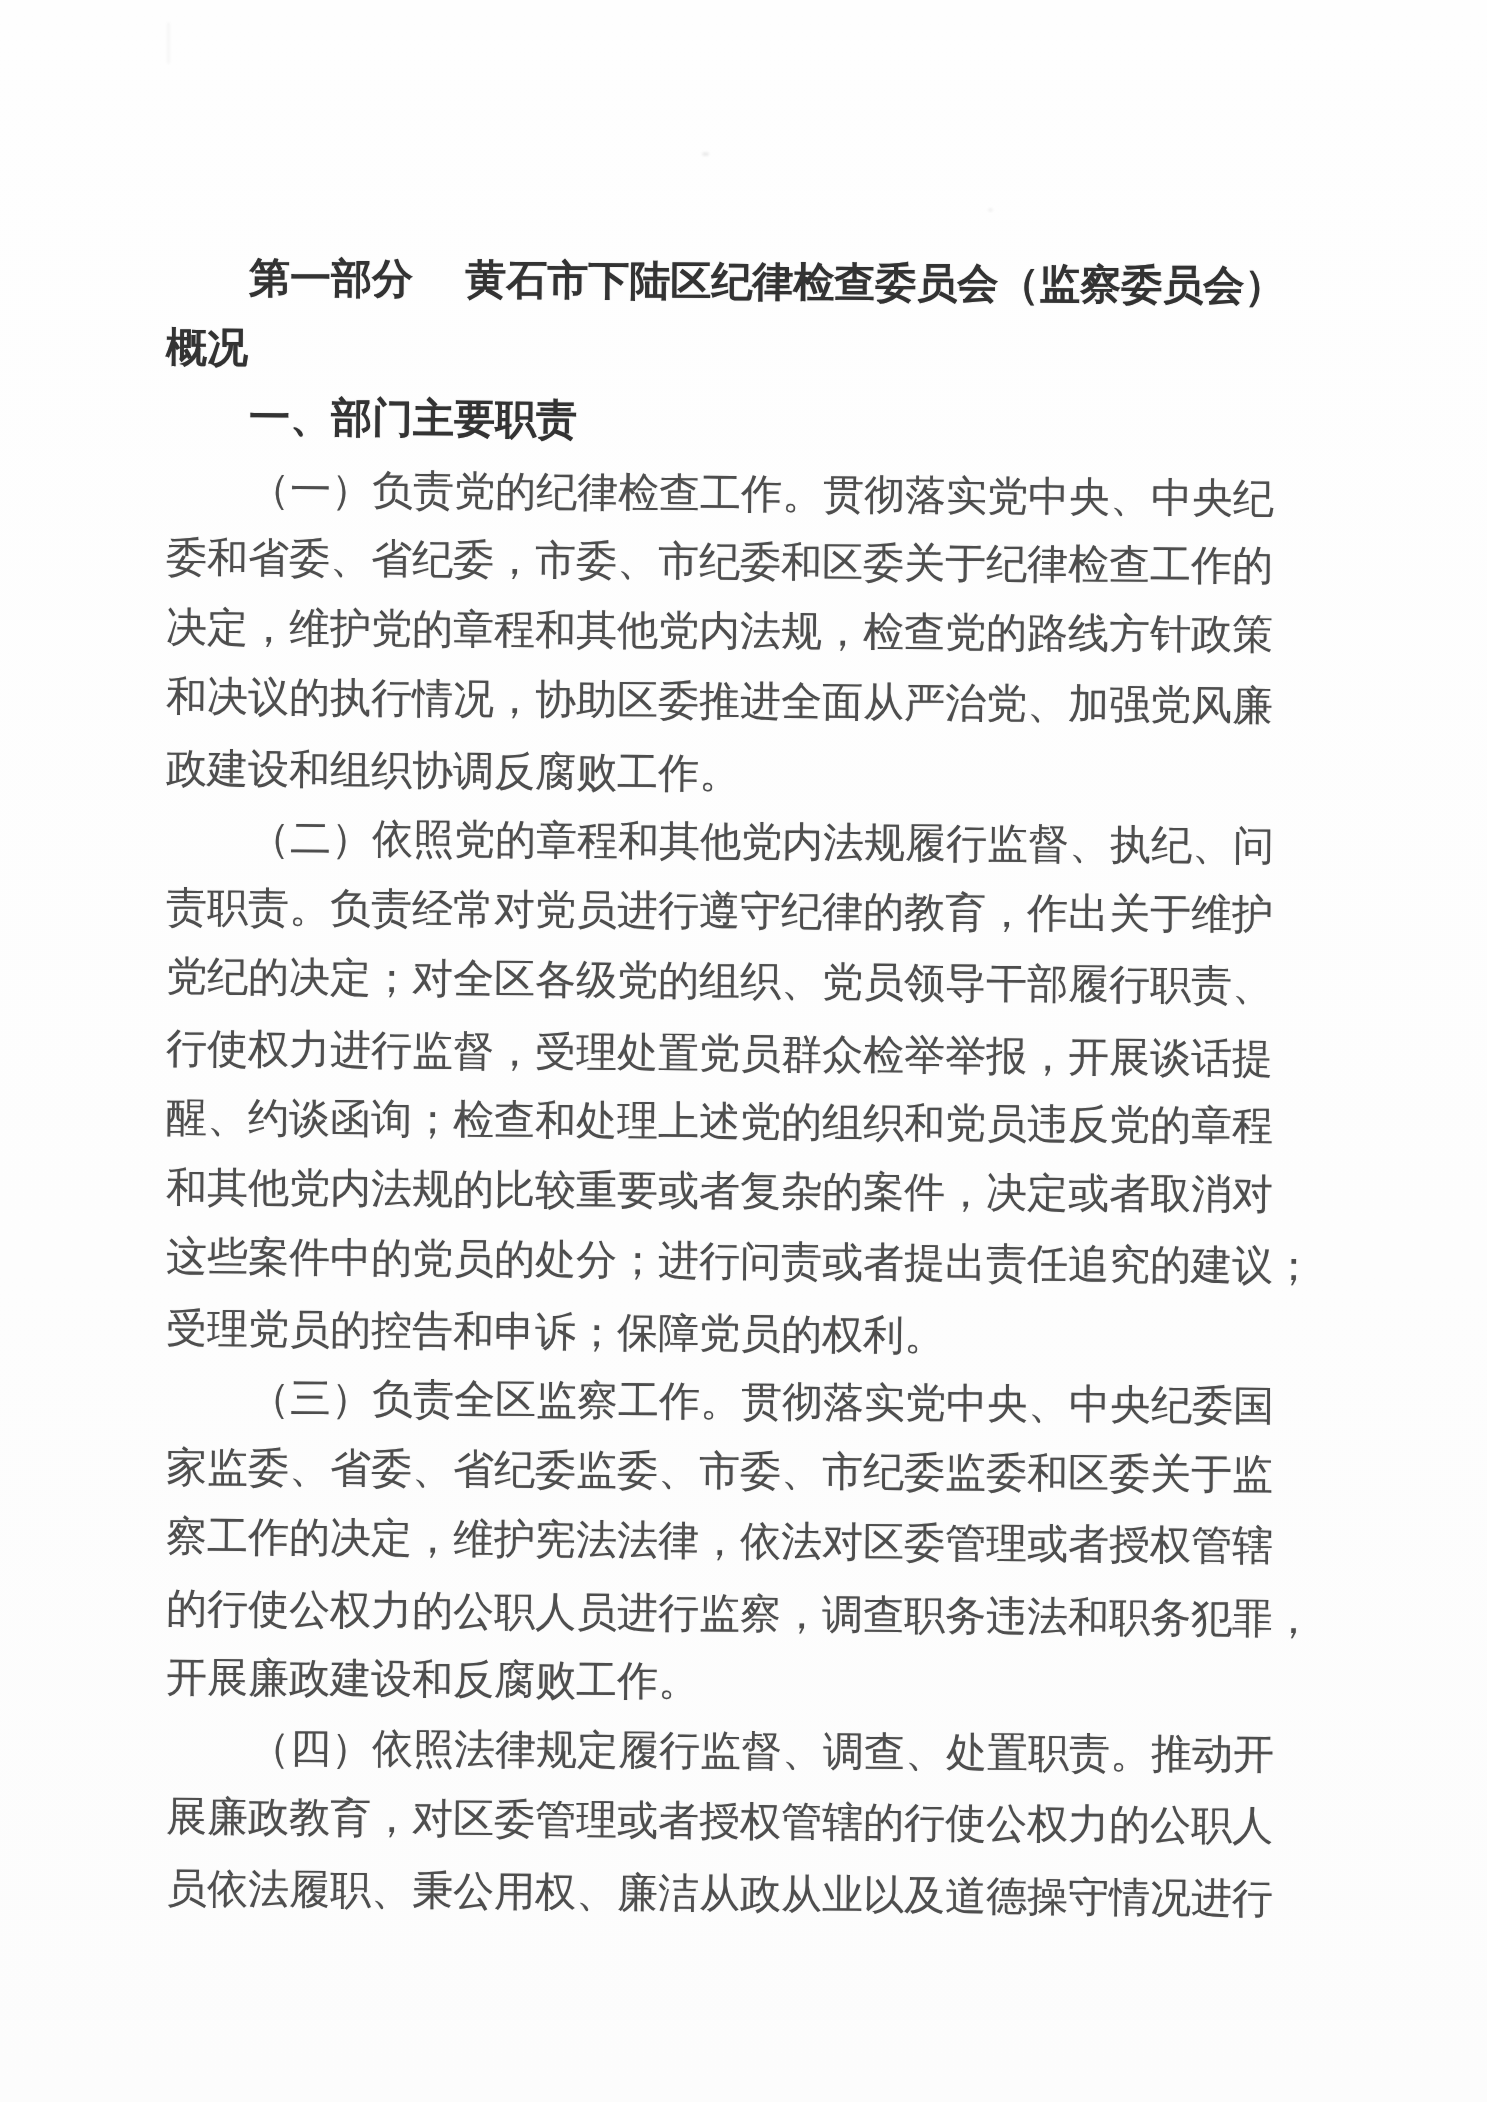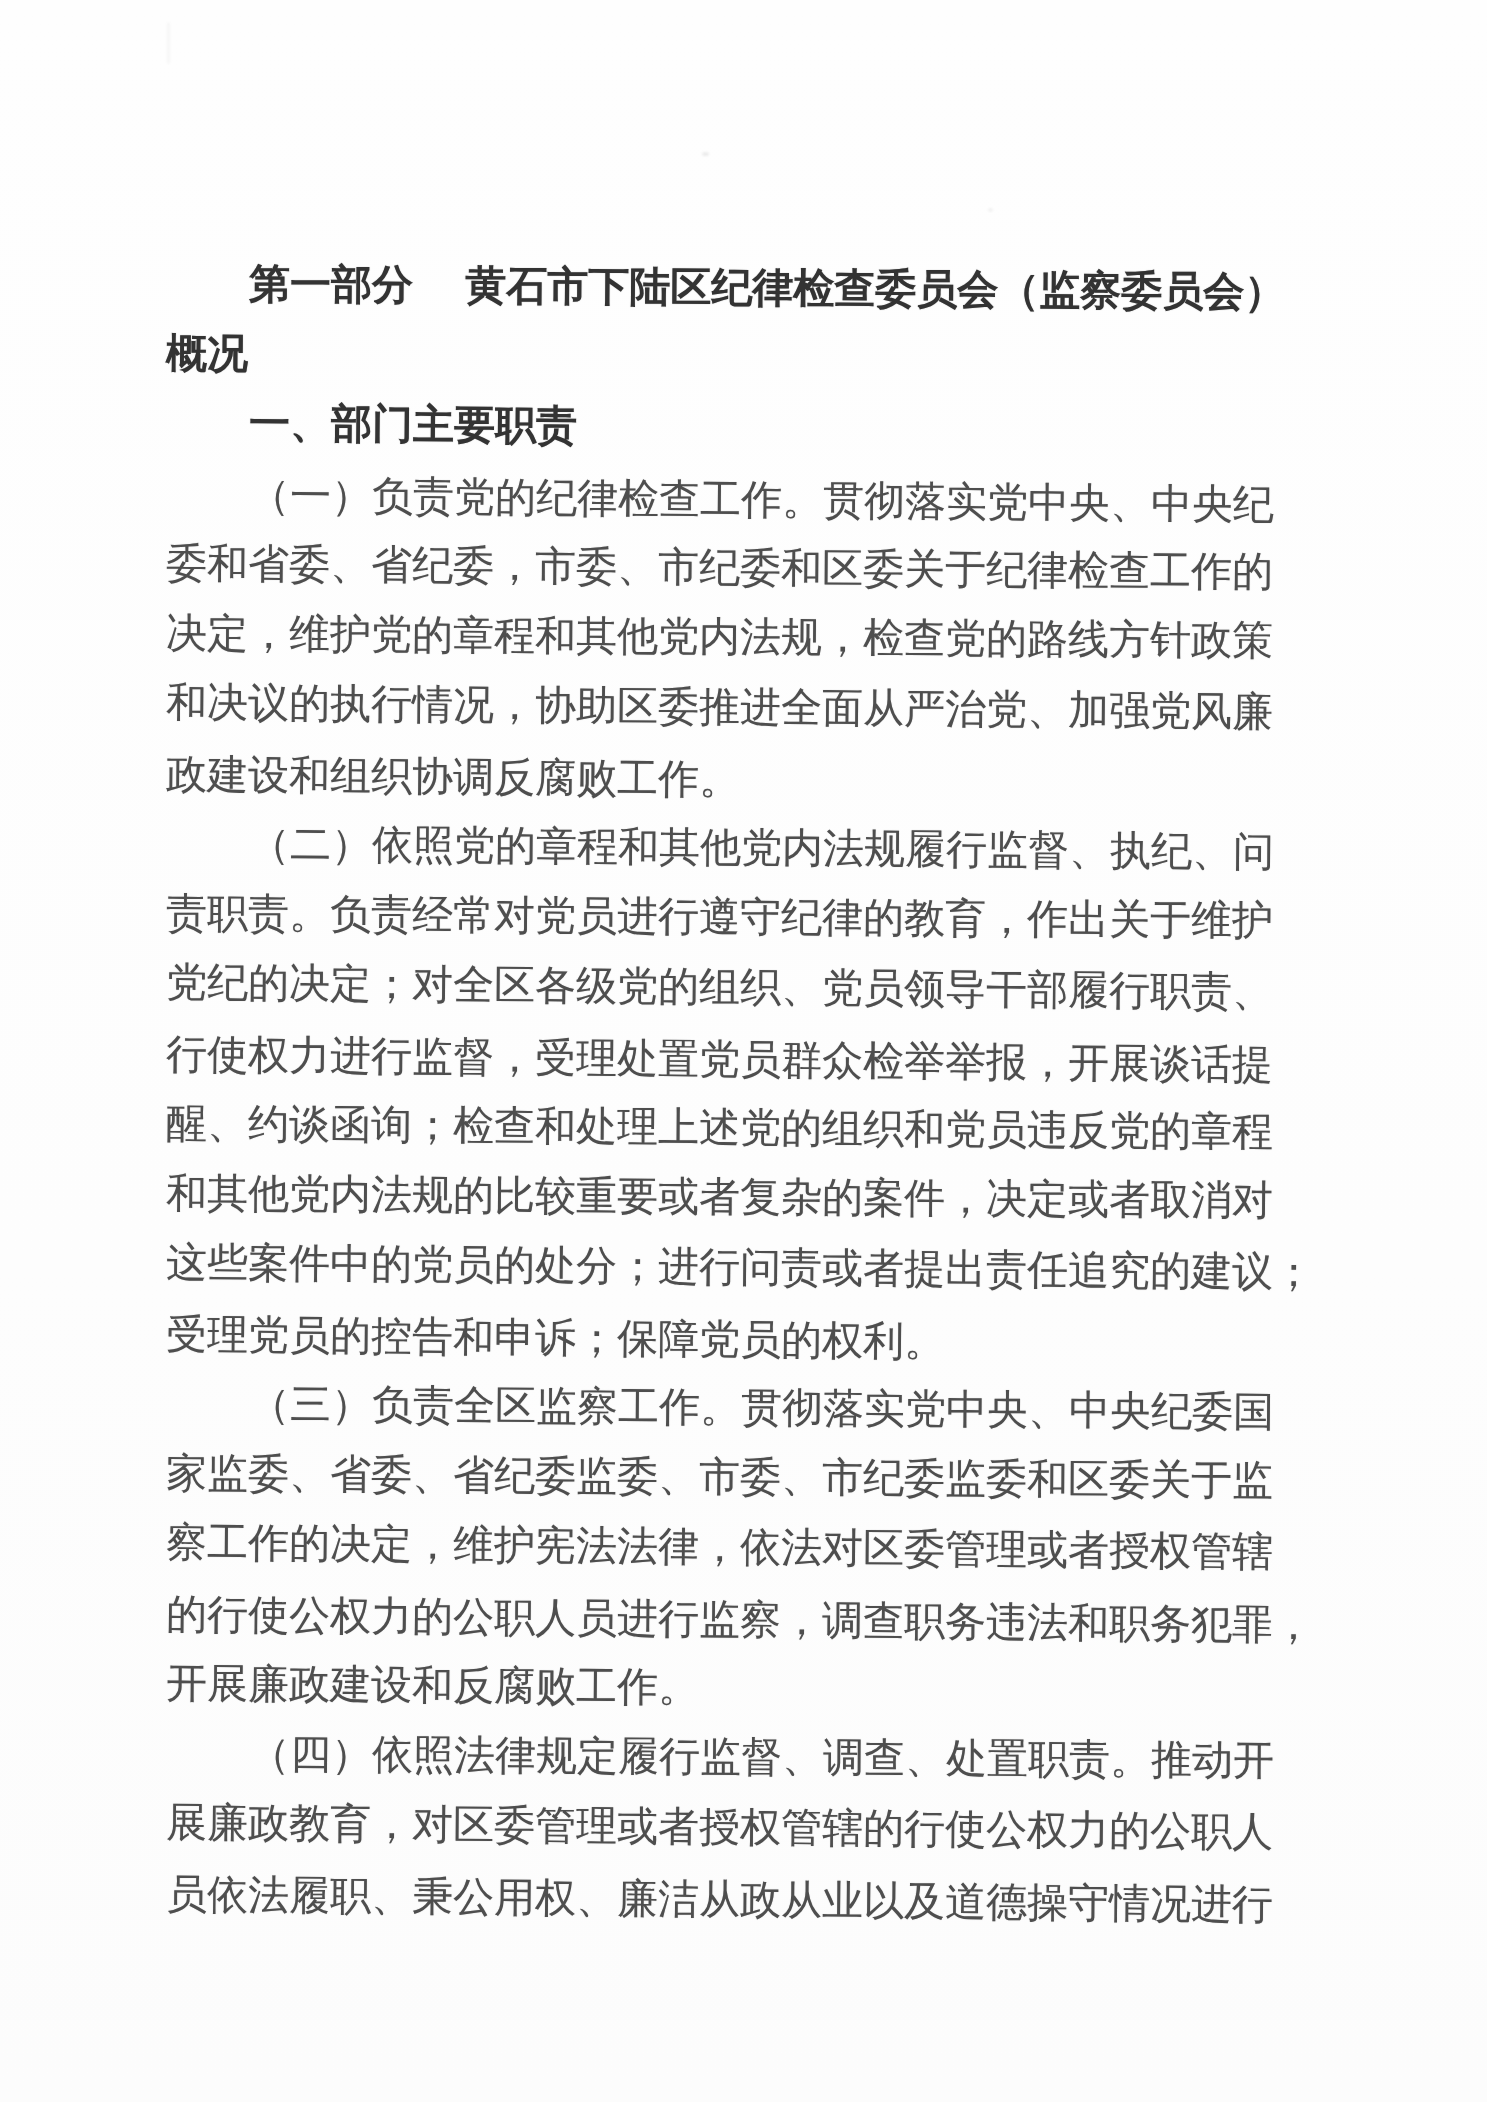--- a/index.html
+++ b/index.html
@@ -16,21 +16,21 @@
   .page {
     position: absolute;
     left: 0; top: 0;
     width: 1487px;
     height: 2102px;
     background: linear-gradient(180deg, #fefefe 0%, #fdfdfd 60%, #fcfcfc 100%);
   }
   .text-block {
     position: absolute;
     left: 166px;
-    top: 248px;
+    top: 242px;
     width: 1110px;
   }
   .line {
     height: 70px;
     line-height: 70px;
     font-size: 41px;
     white-space: nowrap;
     color: #4e4e4e;
     font-family: "Liberation Serif", serif;
     letter-spacing: 0px;

